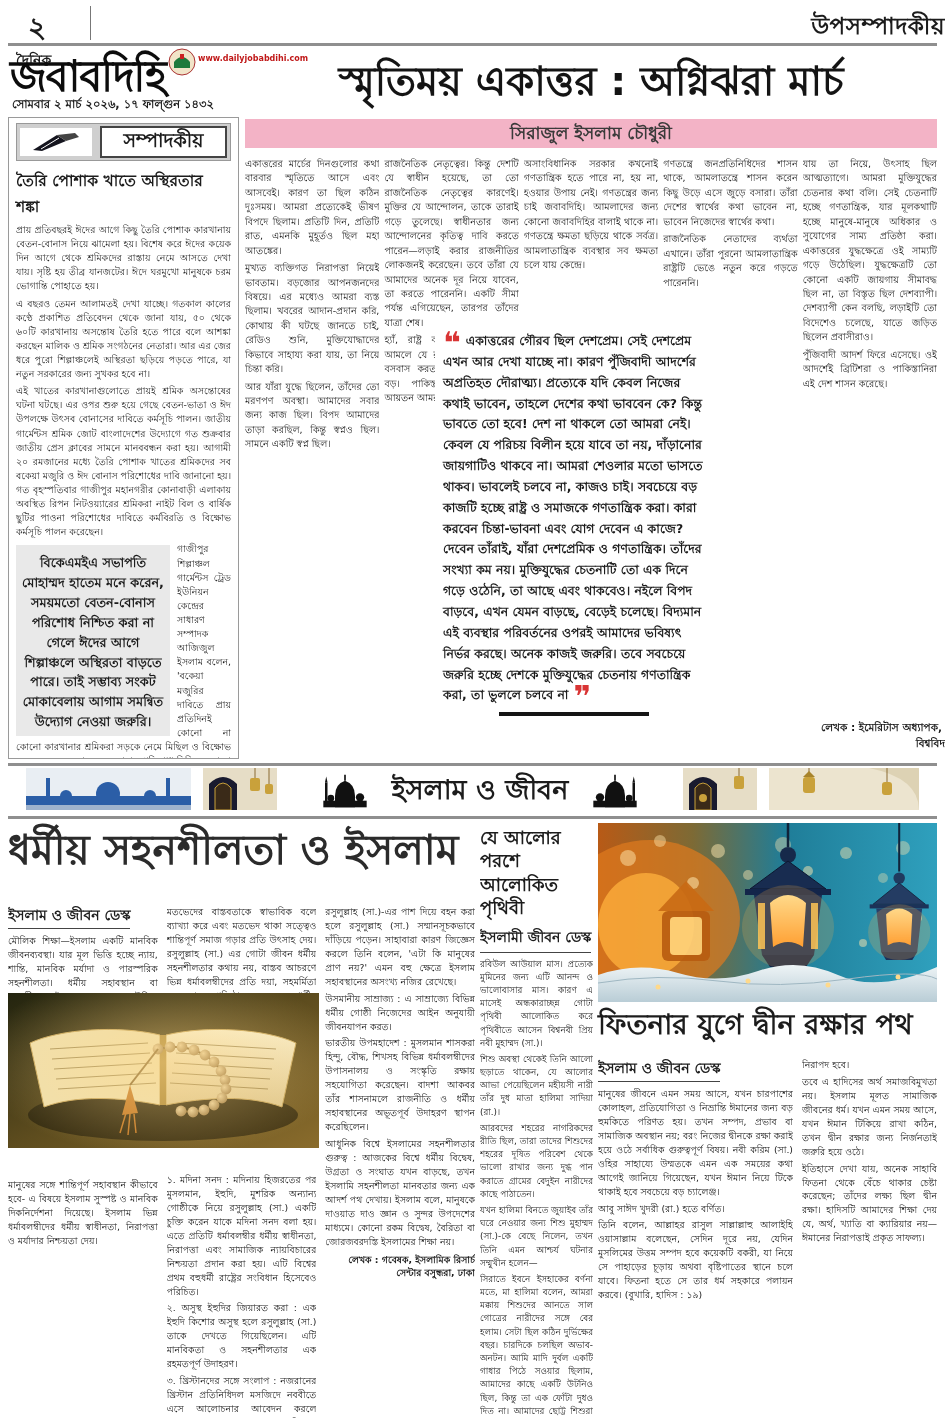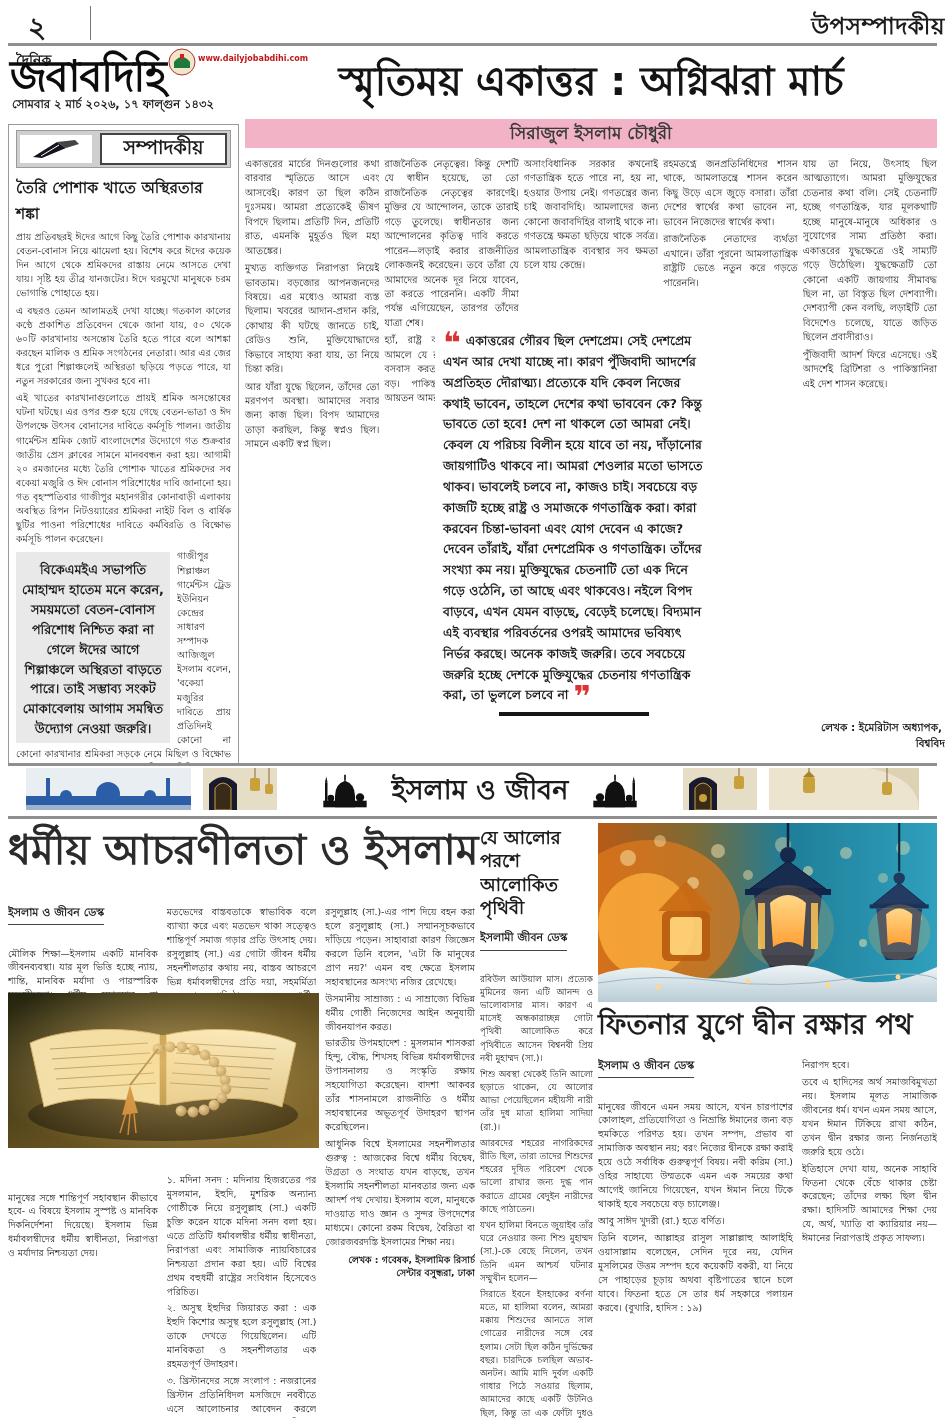--- a/index.html
+++ b/index.html
@@ -16,21 +16,21 @@
   
   .daily{left:16px;top:49px;font-size:14px;font-weight:700;}
   .site{left:198px;top:54px;font-size:8px;color:#c01818;font-weight:700;}
   .logotext{left:10px;top:54px;width:232px;font-size:41px;font-weight:900;letter-spacing:-1px;line-height:1.1;color:#0c0c0c;transform:scaleY(1.05);}
   .dateline{left:12px;top:96px;font-size:11.5px;font-weight:600;}
   .emblem{left:168px;top:48px;}
   
   .oped-title{left:245px;top:50px;width:692px;text-align:center;font-size:40px;font-weight:900;color:#141414;}
   .oped-byline{left:245px;top:119px;width:692px;height:29px;background:#f3b3c6;display:flex;align-items:center;justify-content:center;font-size:17px;font-weight:700;color:#3a3a3a;}
   
-  .edbox{left:8px;top:124px;width:231px;height:642px;border:1px solid #9a9a9a;padding:5px 7px;box-sizing:border-box;overflow:hidden;}
+  .edbox{left:8px;top:117px;width:231px;height:642px;border:1px solid #9a9a9a;padding:5px 7px;box-sizing:border-box;overflow:hidden;}
   .edhead{height:38px;background:#cfcfcf;border:1px solid #999;display:flex;align-items:center;gap:8px;padding:3px;box-sizing:border-box;margin-bottom:8px;}
   .edhead .penbox{background:#fff;width:72px;height:28px;display:flex;align-items:center;justify-content:center;}
   .edhead-label{flex:1;background:#fff;border:2px solid #444;height:28px;display:flex;align-items:center;justify-content:center;font-size:19px;font-weight:800;}
   .edkicker{font-size:15.5px;font-weight:800;margin:2px 0 2px;}
   .edtitle{font-size:23px;font-weight:900;margin:0 0 6px;line-height:1.15;}
   .edbody{font-size:9.4px;line-height:1.5;}
   .edquote{float:left;width:142px;background:#e9e9e9;padding:8px 6px 4px;margin:3px 7px 4px 0;
            font-size:12.8px;font-weight:700;line-height:1.55;text-align:center;}
   
   .oped-cols{left:245px;top:157px;width:692px;height:600px;display:flex;gap:5px;overflow:hidden;}
@@ -43,21 +43,21 @@
   .pq-bar{width:150px;height:4px;background:#151515;margin:7px auto 0;}
   
   .banner{left:8px;top:763px;width:929px;height:56px;border-top:3px solid #8f8f8f;border-bottom:3px solid #8f8f8f;
           display:flex;align-items:center;box-sizing:border-box;padding:0 18px;gap:12px;}
   .banner-title{font-size:27px;font-weight:900;margin:0 10px;white-space:nowrap;}
   .bspacer{flex:1;}
   
   .tol-title{left:8px;top:828px;width:467px;font-size:41px;font-weight:900;line-height:1.1;color:#2b2b2b;white-space:nowrap;}
   .tol-cols{left:8px;top:905px;width:467px;height:513px;display:flex;gap:9px;overflow:hidden;}
   .tcol{flex:1;font-size:9.3px;line-height:1.5;overflow:hidden;}
-  .byline{font-size:11px;font-weight:800;border-bottom:1px solid #444;display:inline-block;padding-bottom:2px;margin-bottom:22px;}
+  .byline{font-size:14px;font-weight:800;border-bottom:1px solid #444;display:inline-block;padding-bottom:2px;margin-bottom:5px;}
   .above{height:84px;overflow:hidden;}
   .imggap{height:160px;}
   .author-note{font-weight:800;text-align:right;margin-top:4px;}
   .quran{left:8px;top:993px;}
   .light{left:480px;top:826px;width:113px;height:592px;overflow:hidden;}
   .light-title{font-size:18px;font-weight:900;line-height:1.3;margin-bottom:6px;}
   .light-body{font-size:8.8px;line-height:1.5;}
   .lantern{left:598px;top:823px;}
   .fitna-title{left:598px;top:1008px;width:339px;font-size:28px;font-weight:900;line-height:1.2;}
   .fitna-cols{left:598px;top:1058px;width:339px;height:360px;display:flex;gap:9px;overflow:hidden;}
@@ -127,21 +127,21 @@
         <p>আর যাঁরা যুদ্ধে ছিলেন, তাঁদের তো মরণপণ অবস্থা। আমাদের সবার জন্য কাজ ছিল। বিপদ আমাদের তাড়া করছিল, কিন্তু স্বপ্নও ছিল। সামনে একটি স্বপ্ন ছিল।</p>
       </div>
     <div class="ocol">
         <p>রাজনৈতিক নেতৃত্বের। কিন্তু দেশটি যে স্বাধীন হয়েছে, তা তো রাজনৈতিক নেতৃত্বের কারণেই। মুক্তির যে আন্দোলন, তাকে তারাই গড়ে তুলেছে। স্বাধীনতার জন্য আন্দোলনের কৃতিত্ব দাবি করতে পারেন—লড়াই করার রাজনীতির লোকজনই করেছেন। তবে তাঁরা যে আমাদের অনেক দূর নিয়ে যাবেন, তা করতে পারেননি। একটি সীমা পর্যন্ত এগিয়েছেন, তারপর তাঁদের যাত্রা শেষ।</p>
         <p>হ্যাঁ, রাষ্ট্র বদল হয়েছে। ব্রিটিশ আমলে যে রাষ্ট্রের অধীনে আমরা বসবাস করতাম, তা ছিল অনেক বড়। পাকিস্তান আমলে রাষ্ট্রের আয়তন আমরা ছোট হতে দেখেছি।</p>
       </div>
     <div class="ocol">
         <p>অসাংবিধানিক সরকার কখনোই গণতান্ত্রিক হতে পারে না, হয় না, হওয়ার উপায় নেই। গণতন্ত্রের জন্য চাই জবাবদিহি। আমলাদের জন্য কোনো জবাবদিহির বালাই থাকে না। গণতন্ত্রে ক্ষমতা ছড়িয়ে থাকে সর্বত্র। আমলাতান্ত্রিক ব্যবস্থার সব ক্ষমতা চলে যায় কেন্দ্রে।</p>
       </div>
     <div class="ocol">
-        <p>রহমতপ্ত্রে জনপ্রতিনিধিদের শাসন থাকে, আমলাতন্ত্রে শাসন করেন কিছু উড়ে এসে জুড়ে বসারা। তাঁরা দেশের স্বার্থের কথা ভাবেন না, ভাবেন নিজেদের স্বার্থের কথা।</p>
+        <p>গণতন্ত্রে জনপ্রতিনিধিদের শাসন থাকে, আমলাতন্ত্রে শাসন করেন কিছু উড়ে এসে জুড়ে বসারা। তাঁরা দেশের স্বার্থের কথা ভাবেন না, ভাবেন নিজেদের স্বার্থের কথা।</p>
         <p>রাজনৈতিক নেতাদের ব্যর্থতা এখানে। তাঁরা পুরনো আমলাতান্ত্রিক রাষ্ট্রটি ভেঙে নতুন করে গড়তে পারেননি।</p>
       </div>
     <div class="ocol">
         <p>যায় তা নিয়ে, উৎসাহ ছিল আত্মত্যাগে। আমরা মুক্তিযুদ্ধের চেতনার কথা বলি। সেই চেতনাটি হচ্ছে গণতান্ত্রিক, যার মূলকথাটি হচ্ছে মানুষে-মানুষে অধিকার ও সুযোগের সাম্য প্রতিষ্ঠা করা। একাত্তরের যুদ্ধক্ষেত্রে ওই সাম্যটি গড়ে উঠেছিল। যুদ্ধক্ষেত্রটি তো কোনো একটি জায়গায় সীমাবদ্ধ ছিল না, তা বিস্তৃত ছিল দেশব্যাপী। দেশব্যাপী কেন বলছি, লড়াইটি তো বিদেশেও চলেছে, যাতে জড়িত ছিলেন প্রবাসীরাও।</p>
         <p>পুঁজিবাদী আদর্শ ফিরে এসেছে। ওই আদর্শেই ব্রিটিশরা ও পাকিস্তানিরা এই দেশ শাসন করেছে।</p>
       </div>
   </section>
 
   <aside class="abs pullquote">
     <span class="q-open">❝</span>
@@ -217,21 +217,21 @@
         <path d="M100 0 Q150 10 150 42 L150 0 Z" fill="#ddd2b4"></path>
         <line x1="40" y1="0" x2="40" y2="9" stroke="#8a6a33"></line>
         <rect x="34" y="9" width="12" height="16" rx="3" fill="#c9a13b"></rect>
         <polygon points="34,9 46,9 40,3" fill="#a8842c"></polygon>
         <line x1="118" y1="0" x2="118" y2="14" stroke="#8a6a33"></line>
         <rect x="113" y="14" width="10" height="13" rx="3" fill="#c9a13b"></rect>
       </svg>
     </span>
   </section>
 
-  <div class="abs tol-title">ধর্মীয় আচরণীলতা ও ইসলাম</div>
+  <div class="abs tol-title">ধর্মীয় সহনশীলতা ও ইসলাম</div>
   <section class="abs tol-cols jtext">
     <div class="tcol">
       <div class="byline">ইসলাম ও জীবন ডেস্ক</div>
       <div class="above">
           <p>মৌলিক শিক্ষা—ইসলাম একটি মানবিক জীবনব্যবস্থা। যার মূল ভিত্তি হচ্ছে ন্যায়, শান্তি, মানবিক মর্যাদা ও পারস্পরিক সহনশীলতা। ধর্মীয় সহাবস্থান বা সহনশীলতা ইসলামের অন্যতম মৌলিক শিক্ষা। ইসলাম শুধু মুসলমানদের জন্য নয়; বরং সমগ্র মানবতার জন্য এসেছে। তাই বিভিন্ন ধর্ম, জাতি ও সম্প্রদায়ের</p>
         </div>
       <div class="imggap"></div>
       <div>
           <p>মানুষের সঙ্গে শান্তিপূর্ণ সহাবস্থান কীভাবে হবে- এ বিষয়ে ইসলাম সুস্পষ্ট ও মানবিক দিকনির্দেশনা দিয়েছে। ইসলাম ভিন্ন ধর্মাবলম্বীদের ধর্মীয় স্বাধীনতা, নিরাপত্তা ও মর্যাদার নিশ্চয়তা দেয়।</p>
         </div>

